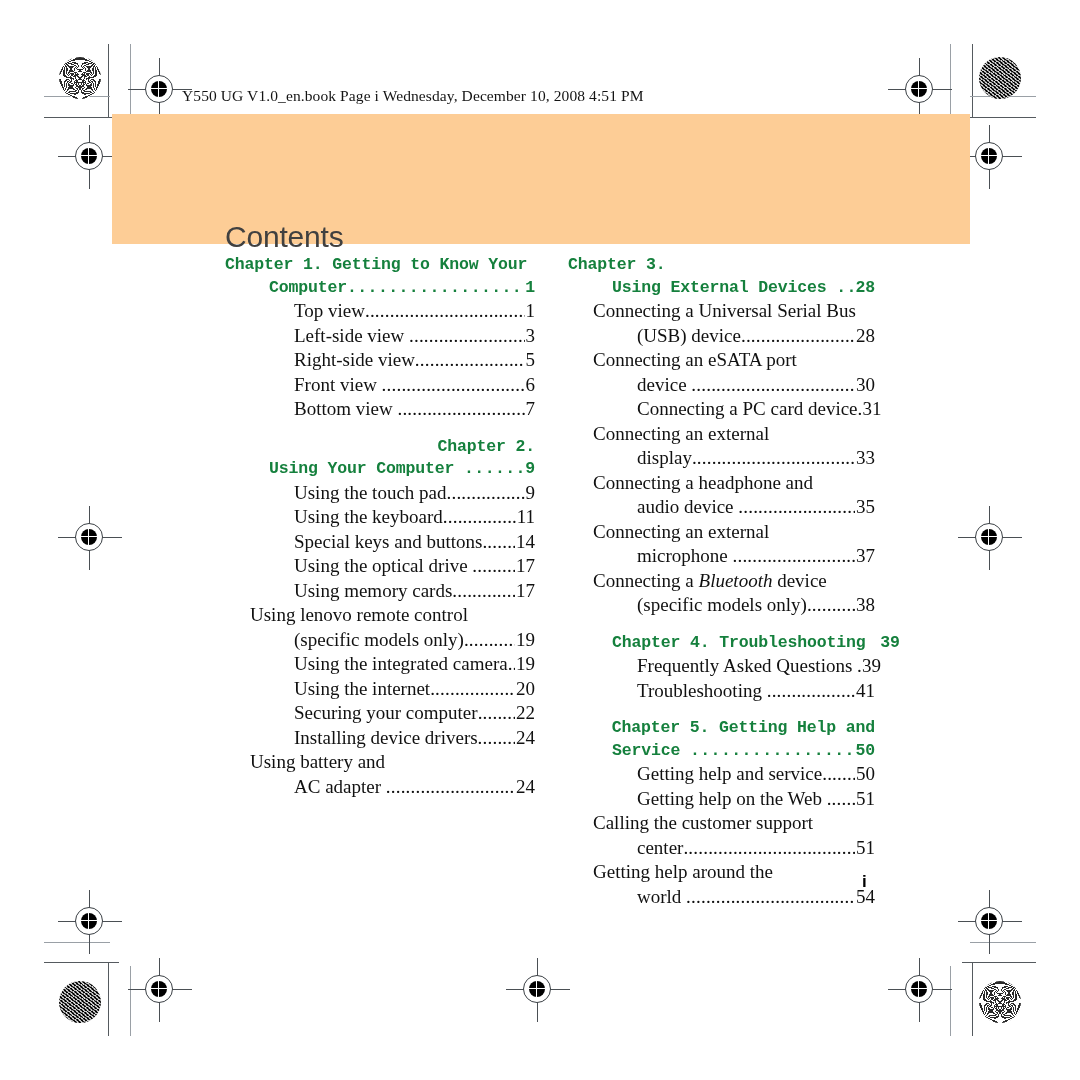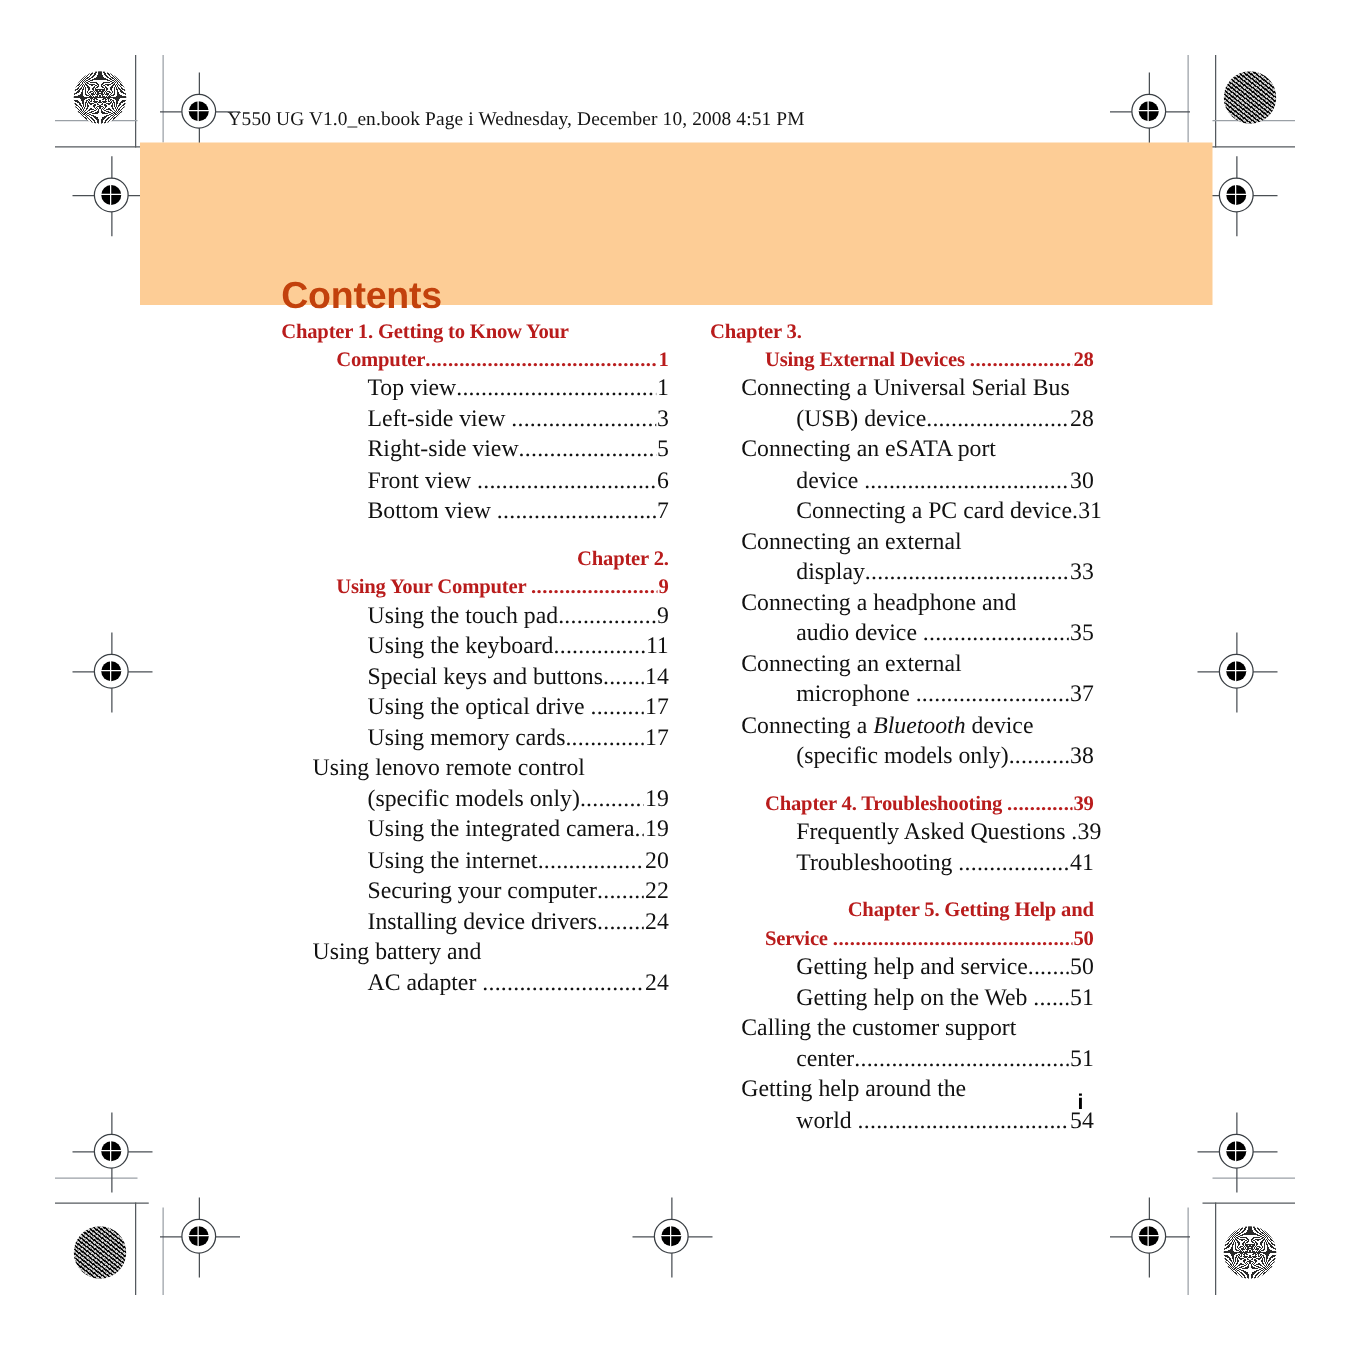--- a/index.html
+++ b/index.html
@@ -119,46 +119,46 @@
     left: 112px;
     top: 114px;
     width: 858px;
     height: 130px;
   }
   #banner-title {
     position: absolute;
     left: 113px;
     top: 86px;
     font-family: "Liberation Sans", sans-serif;
-    font-weight: bold;
+    font-weight: normal;
     font-size: 30px;
-    color: #c2410c;
+    color: #404040;
     letter-spacing: -.2px;
   }
 
   
   #toc {
     position: absolute;
     left: 0;
     top: 254px;
     width: 1080px;
   }
   .col {
     position: absolute;
     top: 0;
   }
   #col-left  { left: 225px; width: 310px; }
   #col-right { left: 568px; width: 307px; }
 
   
   .chap {
-    font-family: Liberation Serif, serif;
+    font-family: Liberation Mono, monospace;
     font-weight: bold;
     font-size: 16.5px;
-    color: #b91c1c;
+    color: #15803d;
     line-height: 22.5px;
     letter-spacing: -.15px;
   }
   .chap.spaced { margin-top: 14px; text-align: right; }
 
   
   .entry {
     font-family: "Liberation Serif", serif;
     font-size: 19px;
     color: #111111;

